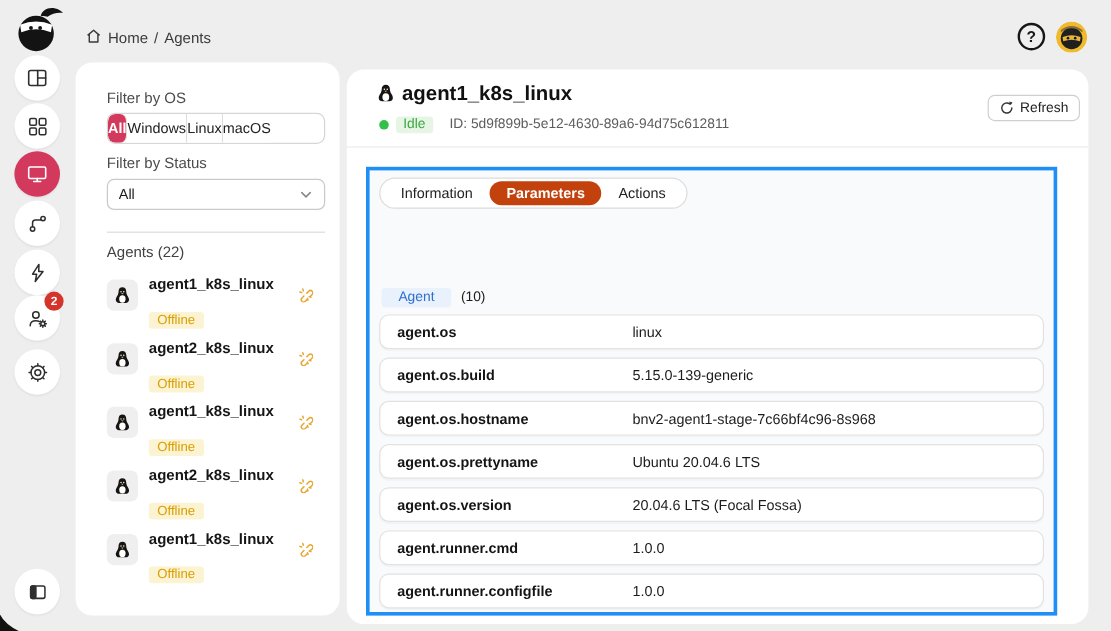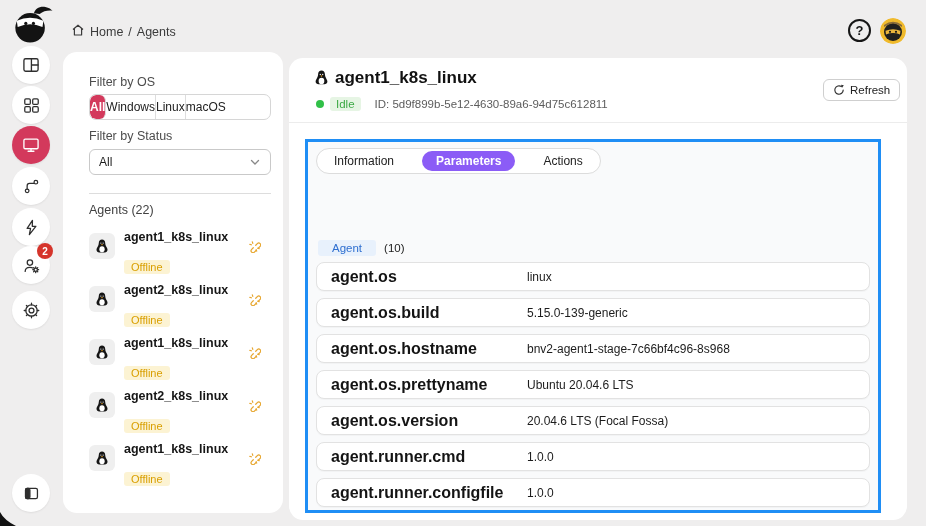--- a/index.html
+++ b/index.html
@@ -64,38 +64,38 @@
   .idle { margin-left:6px; font-size:11.5px; color:#3ca945; background:#e6f5e4;
     padding:1px 6px; border-radius:3px; }
   .m-id { margin-left:14px; font-size:11.5px; color:#5c5c5c; }
   .refresh { position:absolute; left:534px; top:21px; height:22px; display:flex; align-items:center;
     gap:5px; background:#fff; border:1px solid #cfcfcf; border-radius:6px; padding:0 9px;
     font-family:inherit; font-size:11.5px; color:#222; cursor:pointer; }
   .m-div { position:absolute; left:0; top:64px; width:618px; height:1px; background:#ececec; }
 
   .blue-box { position:absolute; left:16px; top:81px; width:576px; height:374px;
     border:3px solid #1f8ef5; background:#f9fafb; }
-  .tabs { position:absolute; left:8px; top:6px; display:inline-flex; align-items:center; gap:14px;
+  .tabs { position:absolute; left:8px; top:6px; display:inline-flex; align-items:center; gap:0;
     background:#fff; border:1px solid #dcdcdc; border-radius:14px; padding:2px 3px; height:26px; }
   .tab { border:none; background:transparent; font-family:inherit; font-size:12px; color:#222;
     padding:3px 14px; border-radius:11px; cursor:pointer; }
-  .tab.active { background:#8b5cf6; color:#fff; font-weight:bold;text-align:center; }
+  .tab.active { background:#c2410c; color:#fff; font-weight:bold;text-align:center; }
   .search { position:absolute; left:8px; top:55px; width:157px; height:26px; }
   .search input { width:100%; height:100%; border:1px solid #c9c9c9; border-radius:13px;
     padding:0 28px 0 12px; font-family:inherit; font-size:11.5px; color:#333; background:#fff; }
   .search input::placeholder { color:#9a9a9a; }
   .search svg { position:absolute; right:10px; top:6px; }
   .group-row { position:absolute; left:10px; top:98px; display:flex; align-items:center; gap:8px; }
   .group-chip { font-size:11.5px; color:#2e6fd0; background:#e8f1fc; padding:2px 14px;
     border-radius:3px; cursor:pointer; }
   .group-count { font-size:11.5px; color:#1c1c1c; }
   .param-list { position:absolute; left:8px; top:120px; width:554px; }
   .prow { display:flex; align-items:center; height:29px; margin-bottom:7px; background:#fff;
     border:1px solid #e2e2e2; border-radius:8px; box-shadow:0 1px 1px rgba(0,0,0,.03); }
-  .pkey { margin-left:14px; width:196px; font-size:16px; font-weight:bold; color:#141414; }
+  .pkey { margin-left:14px; width:196px; font-size:12px; font-weight:bold; color:#141414; }
   .pval { font-size:12px; color:#1c1c1c; }
 
   .cursor-wedge { position:absolute; left:0; bottom:0; }
 </style>
 </head>
 <body>
 
 <div class="app">
 
   <div class="rail">

